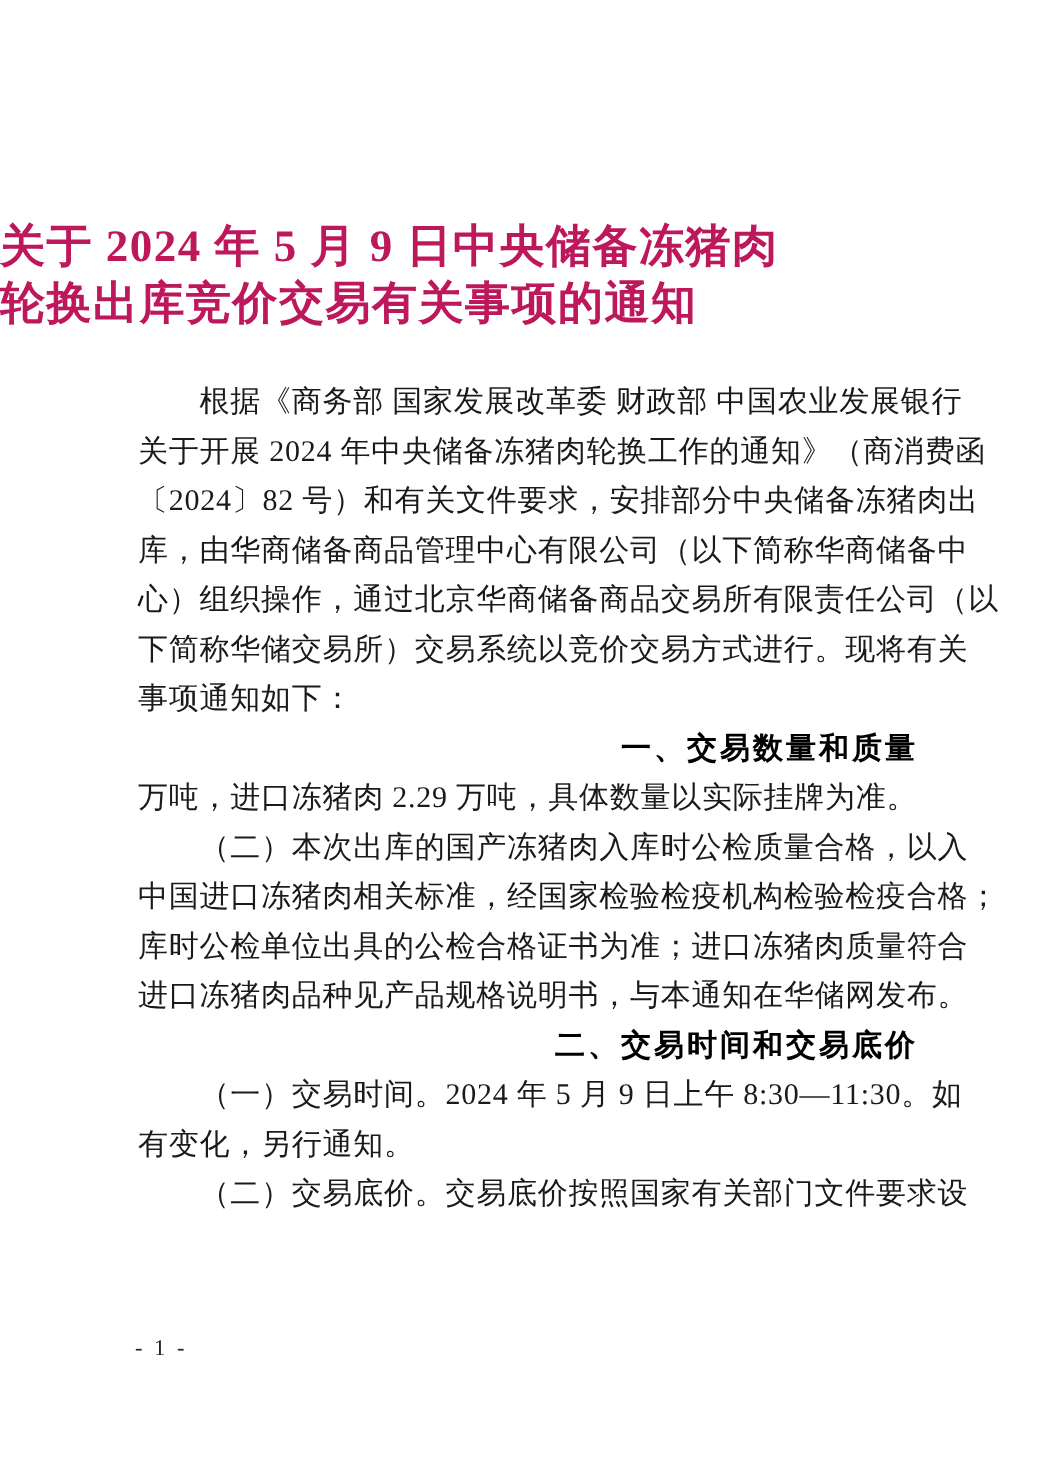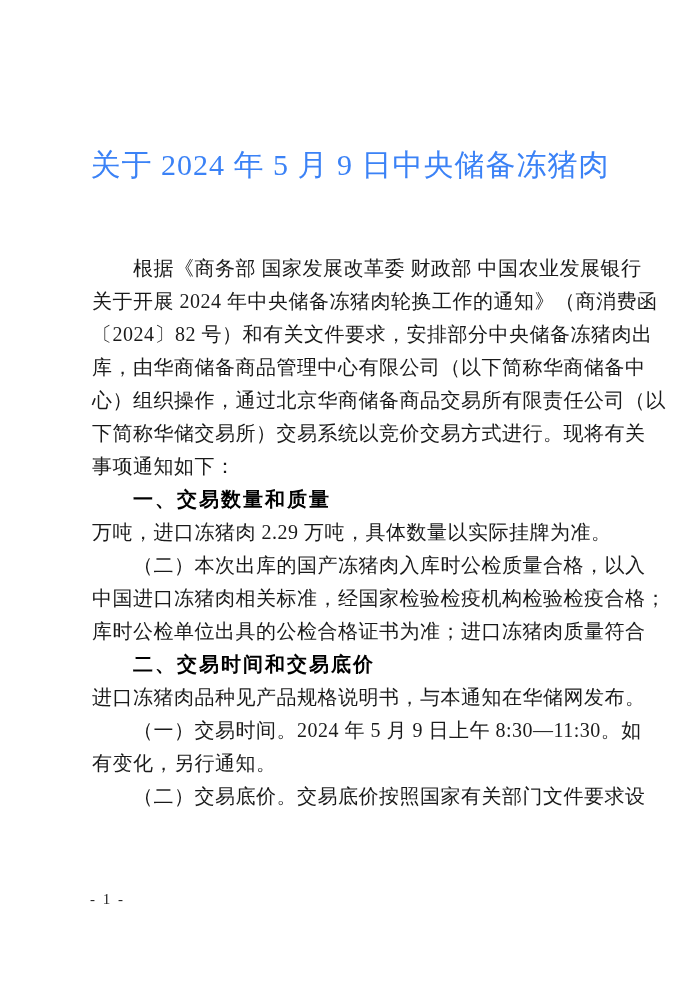--- a/index.html
+++ b/index.html
@@ -11,25 +11,24 @@
     background: #ffffff;
     color: #151515;
     font-family: "Liberation Serif", "DejaVu Serif", serif;
     overflow: hidden;
   }
   .doc-title {
     position: absolute;
     top: 146px;
     left: 0;
     width: 700px;
-    text-align: center;
     font-size: 30px;
     line-height: 38px;
-    font-weight: normal;
-    color: #3b82f6;
+    font-weight: bold;
+    color: #be185d;
     letter-spacing: 1px;
   }
   .doc-body {
     position: absolute;
     top: 252px;
     left: 92px;
     width: 520px;
     font-size: 20px;
     line-height: 33px;
     color: #1a1a1a;
@@ -45,55 +44,57 @@
     text-justify: inter-character;
   }
   .line.indent {
     text-indent: 41px;
   }
   .line.heading {
     font-family: "Liberation Sans", "DejaVu Sans", sans-serif;
     font-weight: bold;
     color: #000000;
     letter-spacing: 2px;
+    text-align: right;
   }
   .page-number {
     position: absolute;
     top: 891px;
     left: 90px;
     font-size: 15px;
     letter-spacing: 2px;
     color: #222222;
     font-family: "Liberation Serif", "DejaVu Serif", serif;
   }
 </style>
 </head>
 <body>
 
 <div class="page">
 
   <div class="doc-title">
     <div>关于 2024 年 5 月 9 日中央储备冻猪肉</div>
+    <div>轮换出库竞价交易有关事项的通知</div>
   </div>
 
   <div class="doc-body">
     <div class="line indent fill">根据《商务部 国家发展改革委 财政部 中国农业发展银行</div>
     <div class="line fill">关于开展 2024 年中央储备冻猪肉轮换工作的通知》（商消费函</div>
     <div class="line fill">〔2024〕82 号）和有关文件要求，安排部分中央储备冻猪肉出</div>
     <div class="line fill">库，由华商储备商品管理中心有限公司（以下简称华商储备中</div>
     <div class="line fill">心）组织操作，通过北京华商储备商品交易所有限责任公司（以</div>
     <div class="line fill">下简称华储交易所）交易系统以竞价交易方式进行。现将有关</div>
     <div class="line">事项通知如下：</div>
     <div class="line heading indent">一、交易数量和质量</div>
     <div class="line">万吨，进口冻猪肉 2.29 万吨，具体数量以实际挂牌为准。</div>
     <div class="line indent fill">（二）本次出库的国产冻猪肉入库时公检质量合格，以入</div>
     <div class="line fill">中国进口冻猪肉相关标准，经国家检验检疫机构检验检疫合格；</div>
     <div class="line fill">库时公检单位出具的公检合格证书为准；进口冻猪肉质量符合</div>
+    <div class="line">进口冻猪肉品种见产品规格说明书，与本通知在华储网发布。</div>
     <div class="line heading indent">二、交易时间和交易底价</div>
-    <div class="line">进口冻猪肉品种见产品规格说明书，与本通知在华储网发布。</div>
     <div class="line indent fill">（一）交易时间。2024 年 5 月 9 日上午 8:30—11:30。如</div>
     <div class="line">有变化，另行通知。</div>
     <div class="line indent fill">（二）交易底价。交易底价按照国家有关部门文件要求设</div>
   </div>
 
   <div class="page-number">- 1 -</div>
 
 </div>
 
 </body></html>

